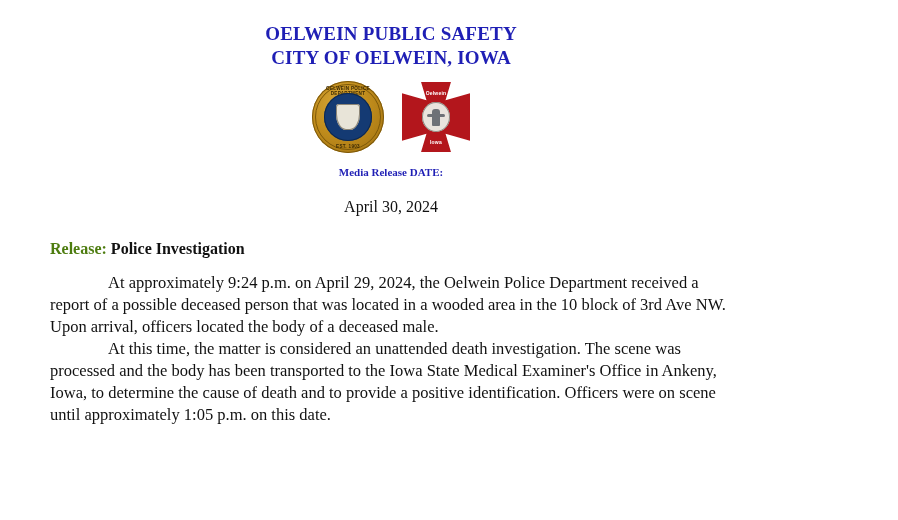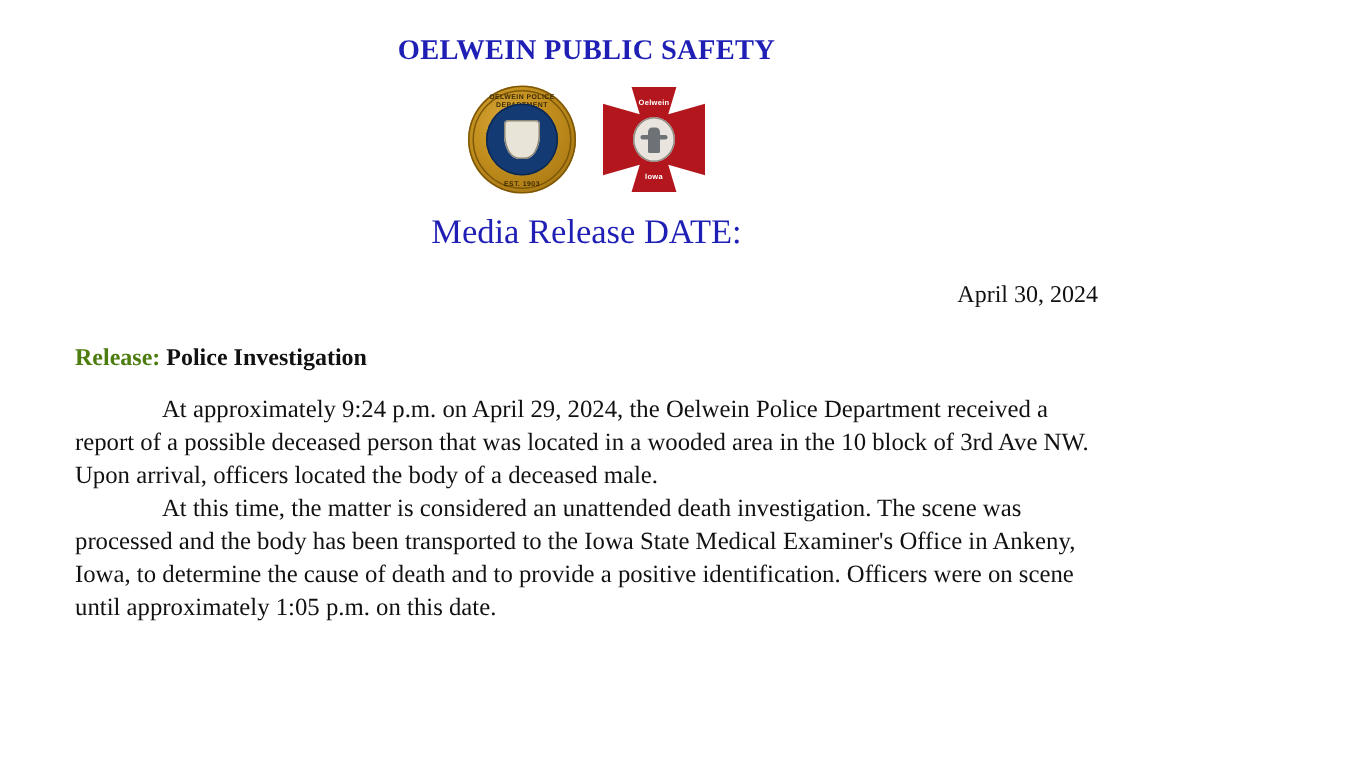--- a/index.html
+++ b/index.html
@@ -150,26 +150,26 @@
     font-weight: bold;
     letter-spacing: 0.2px;
   }
   .fire-badge .label-top { top: 8px; }
   .fire-badge .label-bottom { bottom: 7px; }
 
   .media-release {
     margin-top: 12px;
     text-align: center;
     color: #1f1fb5;
-    font-weight: normal;
-    font-size: 23px;
+    font-weight: bold;
+    font-size: 11px;
   }
   .release-date {
     margin-top: 20px;
-    text-align: right;
+    text-align: center;
     font-size: 16px;
     color: #111111;
   }
   .release-line {
     margin-top: 24px;
     font-size: 16px;
     font-weight: bold;
   }
   .release-line .label {
     color: #4d7c0f;
@@ -189,20 +189,21 @@
     text-indent: 58px;
   }
 </style>
 </head>
 <body>
 
 <div class="page">
 
   <div class="header-title">
     <span>OELWEIN PUBLIC SAFETY</span>
+    <span class="line2">CITY OF OELWEIN, IOWA</span>
   </div>
 
   <div class="badges">
 
     <div class="police-seal">
       <div class="ring-text"></div>
       <div class="arc-top">OELWEIN POLICE DEPARTMENT</div>
       <div class="arc-bottom">EST. 1903</div>
       <div class="inner-circle">
         <div class="shield"></div>

